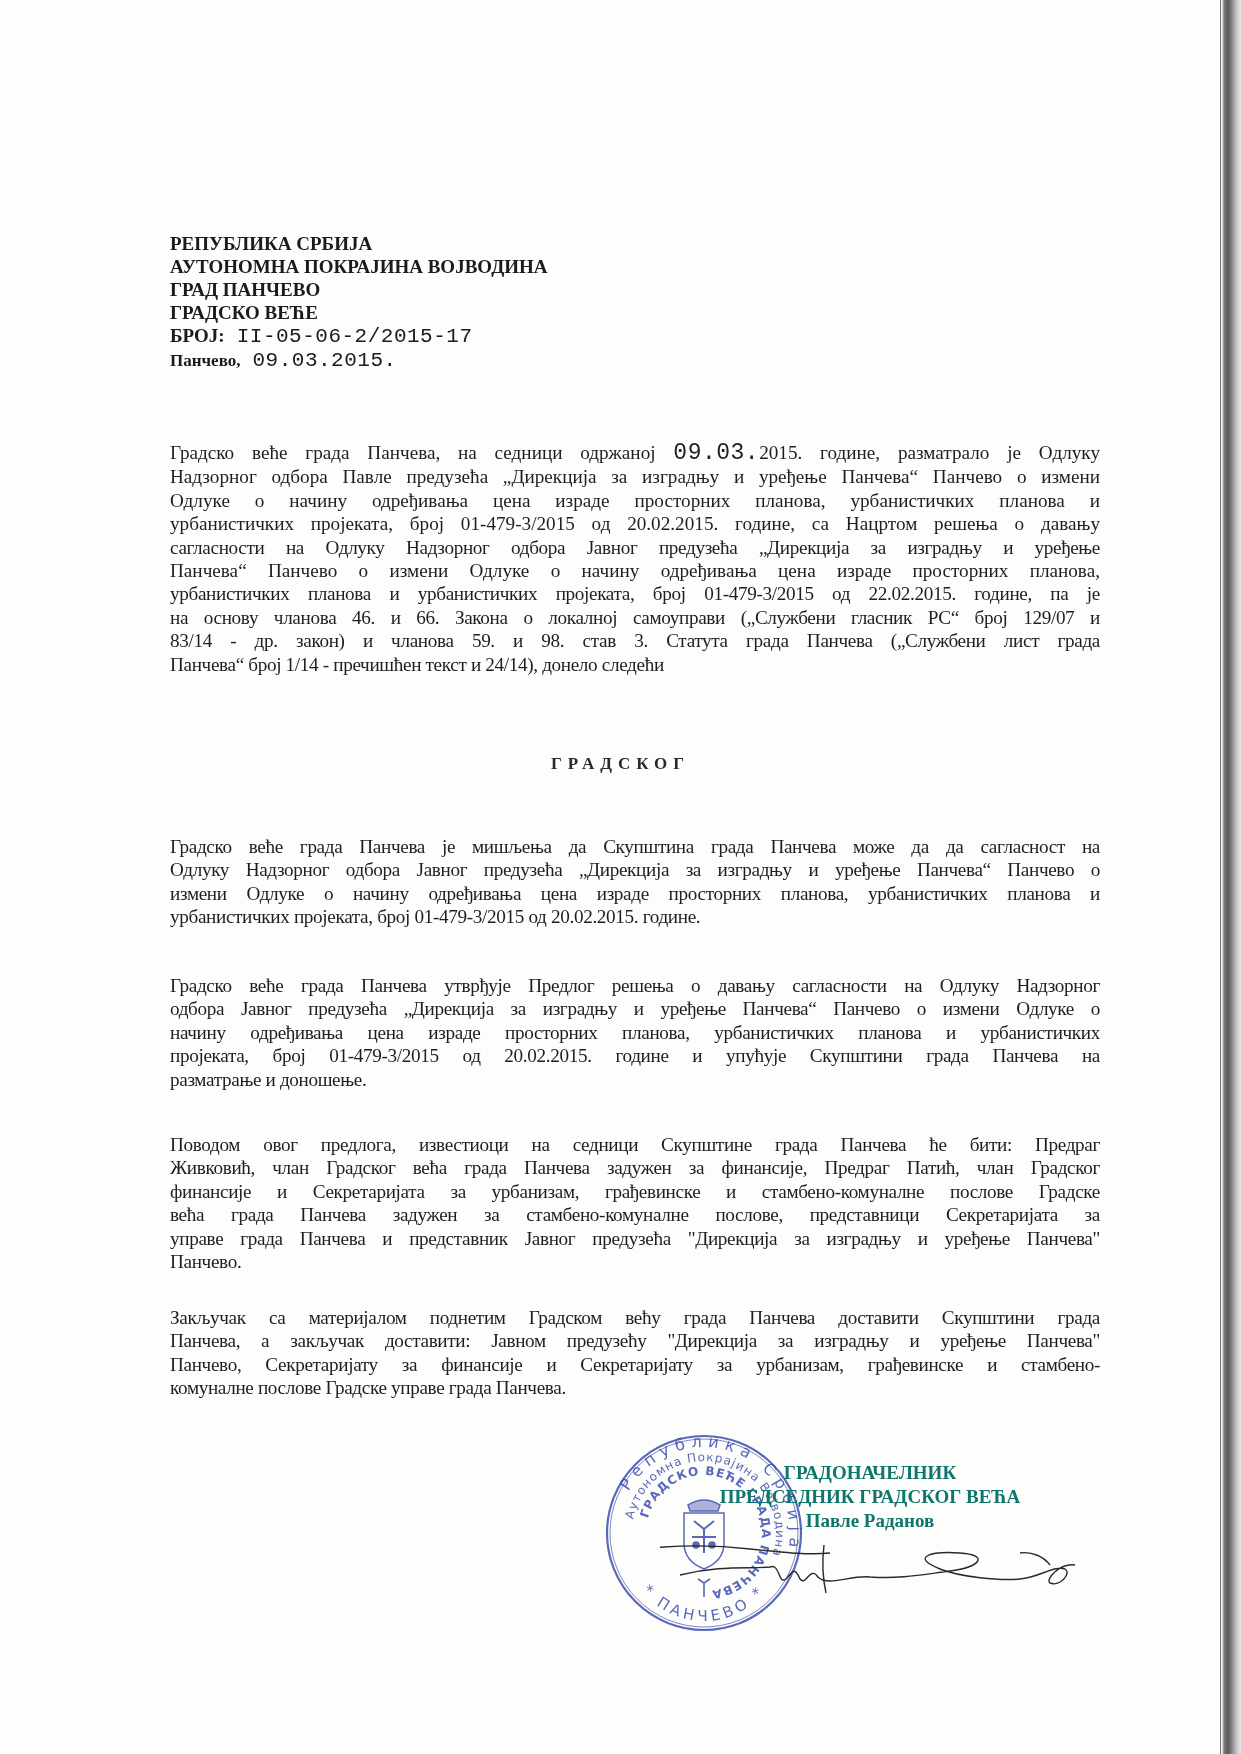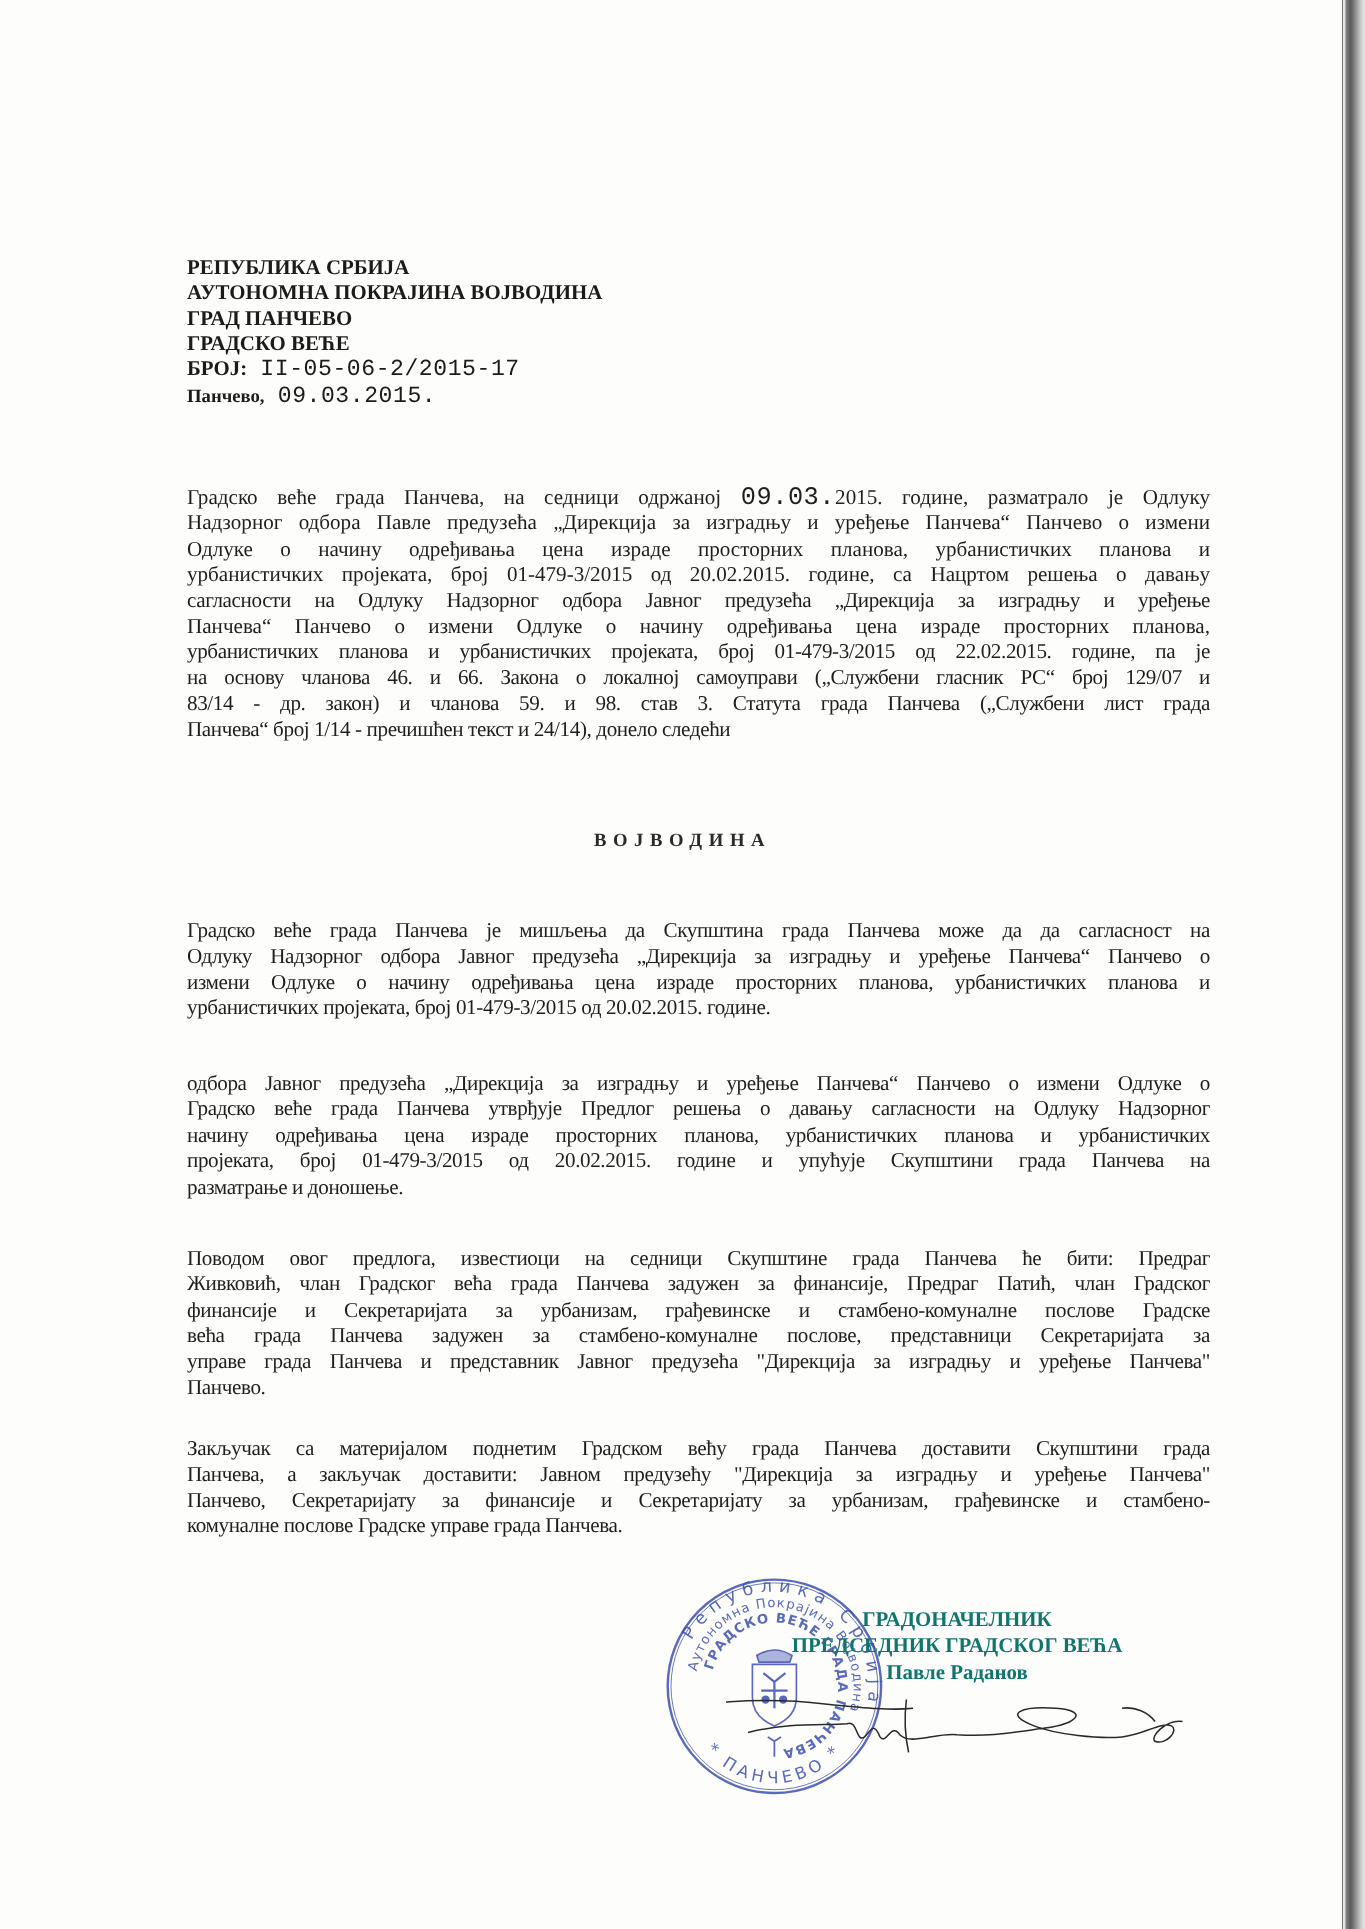--- a/index.html
+++ b/index.html
@@ -73,32 +73,32 @@
   <span class="ln">Одлуке о начину одређивања цена израде просторних планова, урбанистичких планова и</span>
   <span class="ln">урбанистичких пројеката, број 01-479-3/2015 од 20.02.2015. године, са Нацртом решења о давању</span>
   <span class="ln cond">сагласности на Одлуку Надзорног одбора Јавног предузећа „Дирекција за изградњу и уређење</span>
   <span class="ln">Панчева“ Панчево о измени Одлуке о начину одређивања цена израде просторних планова,</span>
   <span class="ln cond">урбанистичких планова и урбанистичких пројеката, број 01-479-3/2015 од 22.02.2015. године, па је</span>
   <span class="ln cond">на основу чланова 46. и 66. Закона о локалној самоуправи („Службени гласник РС“ број 129/07 и</span>
   <span class="ln cond">83/14 - др. закон) и чланова 59. и 98. став 3. Статута града Панчева („Службени лист града</span>
   <span class="ln last cond">Панчева“ број 1/14 - пречишћен текст и 24/14), донело следећи</span>
 </div>
 
-<div class="title">ВОЈВОДИНА</div>
+<div class="title">ГРАДСКОГ</div>
 
 <div class="para cond" style="top:835px;">
   <span class="ln">Градско веће града Панчева је мишљења да Скупштина града Панчева може да да сагласност на</span>
   <span class="ln">Одлуку Надзорног одбора Јавног предузећа „Дирекција за изградњу и уређење Панчева“ Панчево о</span>
   <span class="ln">измени Одлуке о начину одређивања цена израде просторних планова, урбанистичких планова и</span>
   <span class="ln last">урбанистичких пројеката, број 01-479-3/2015 од 20.02.2015. године.</span>
 </div>
 
 <div class="para cond" style="top:974px;">
+  <span class="ln">Градско веће града Панчева утврђује Предлог решења о давању сагласности на Одлуку Надзорног</span>
   <span class="ln">одбора Јавног предузећа „Дирекција за изградњу и уређење Панчева“ Панчево о измени Одлуке о</span>
-  <span class="ln">Градско веће града Панчева утврђује Предлог решења о давању сагласности на Одлуку Надзорног</span>
   <span class="ln">начину одређивања цена израде просторних планова, урбанистичких планова и урбанистичких</span>
   <span class="ln">пројеката, број 01-479-3/2015 од 20.02.2015. године и упућује Скупштини града Панчева на</span>
   <span class="ln last">разматрање и доношење.</span>
 </div>
 
 <div class="para cond" style="top:1133px;">
   <span class="ln">Поводом овог предлога, известиоци на седници Скупштине града Панчева ће бити: Предраг</span>
   <span class="ln">Живковић, члан Градског већа града Панчева задужен за финансије, Предраг Патић, члан Градског</span>
   <span class="ln">финансије и Секретаријата за урбанизам, грађевинске и стамбено-комуналне послове Градске</span>
   <span class="ln">већа града Панчева задужен за стамбено-комуналне послове, представници Секретаријата за</span>

